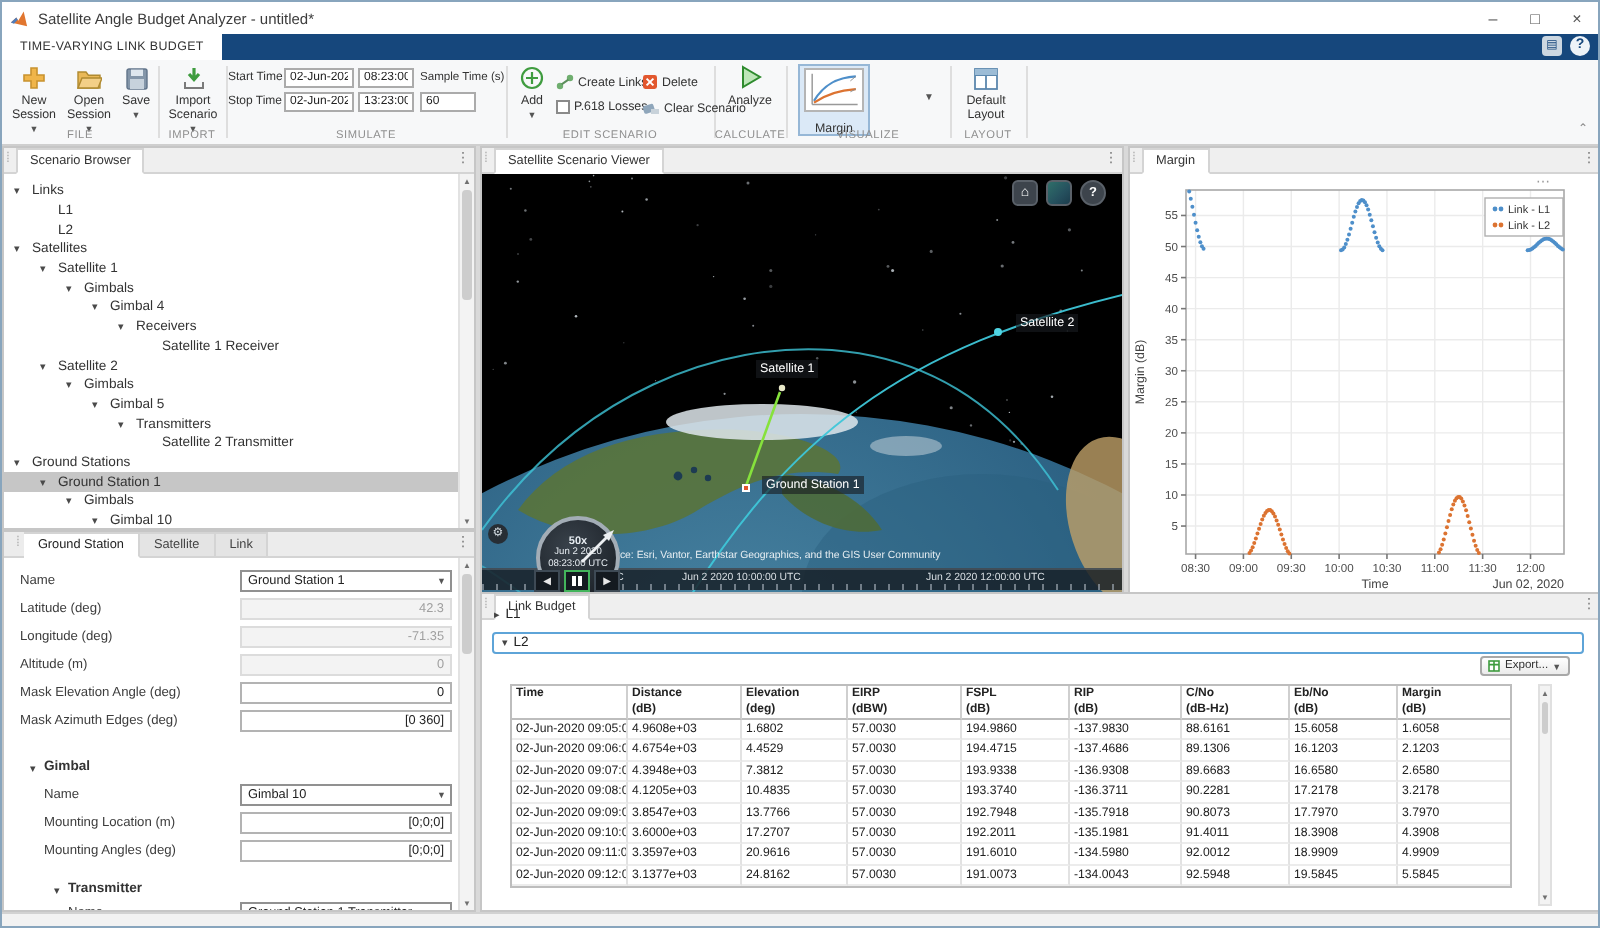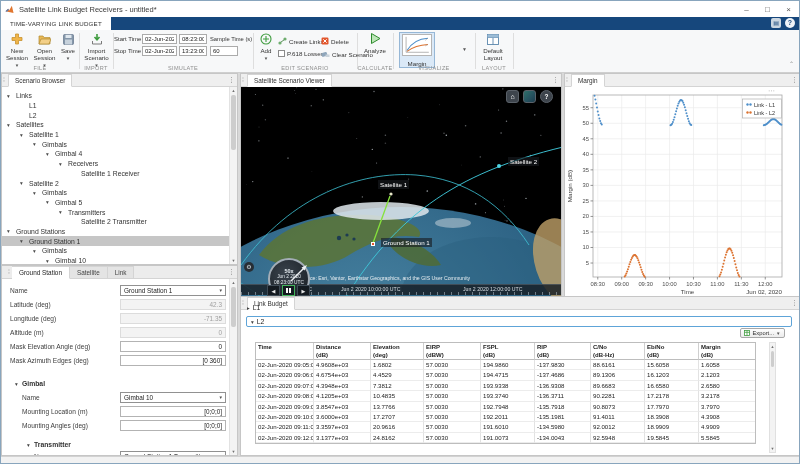--- a/index.html
+++ b/index.html
@@ -101,21 +101,21 @@
 </head>
 <body>
 
 <div id="app">
 
   <div class="titlebar">
     <svg class="tb-ico" viewBox="0 0 10 10">
         <path d="M0.5 7 L3.5 4.2 L4.6 6 L7.6 0.8 L9.5 9 Z" fill="#e1762f"></path>
         <path d="M0.5 7 L3.5 4.2 L4.3 5.4 L2.2 7.6 Z" fill="#4f7cba"></path>
       </svg>
-    <span class="tb-title">Satellite Link Budget Receivers - untitled*</span>
+    <span class="tb-title">Satellite Angle Budget Analyzer - untitled*</span>
     <div class="win-btn">–</div>
     <div class="win-btn">□</div>
     <div class="win-btn">×</div>
   </div>
 
   <div class="tabstrip">
     <div class="ribbon-tab">TIME-VARYING LINK BUDGET</div>
     <div class="strip-right">
       <span class="qa-save">▤</span>
       <span class="qa-help">?</span>

